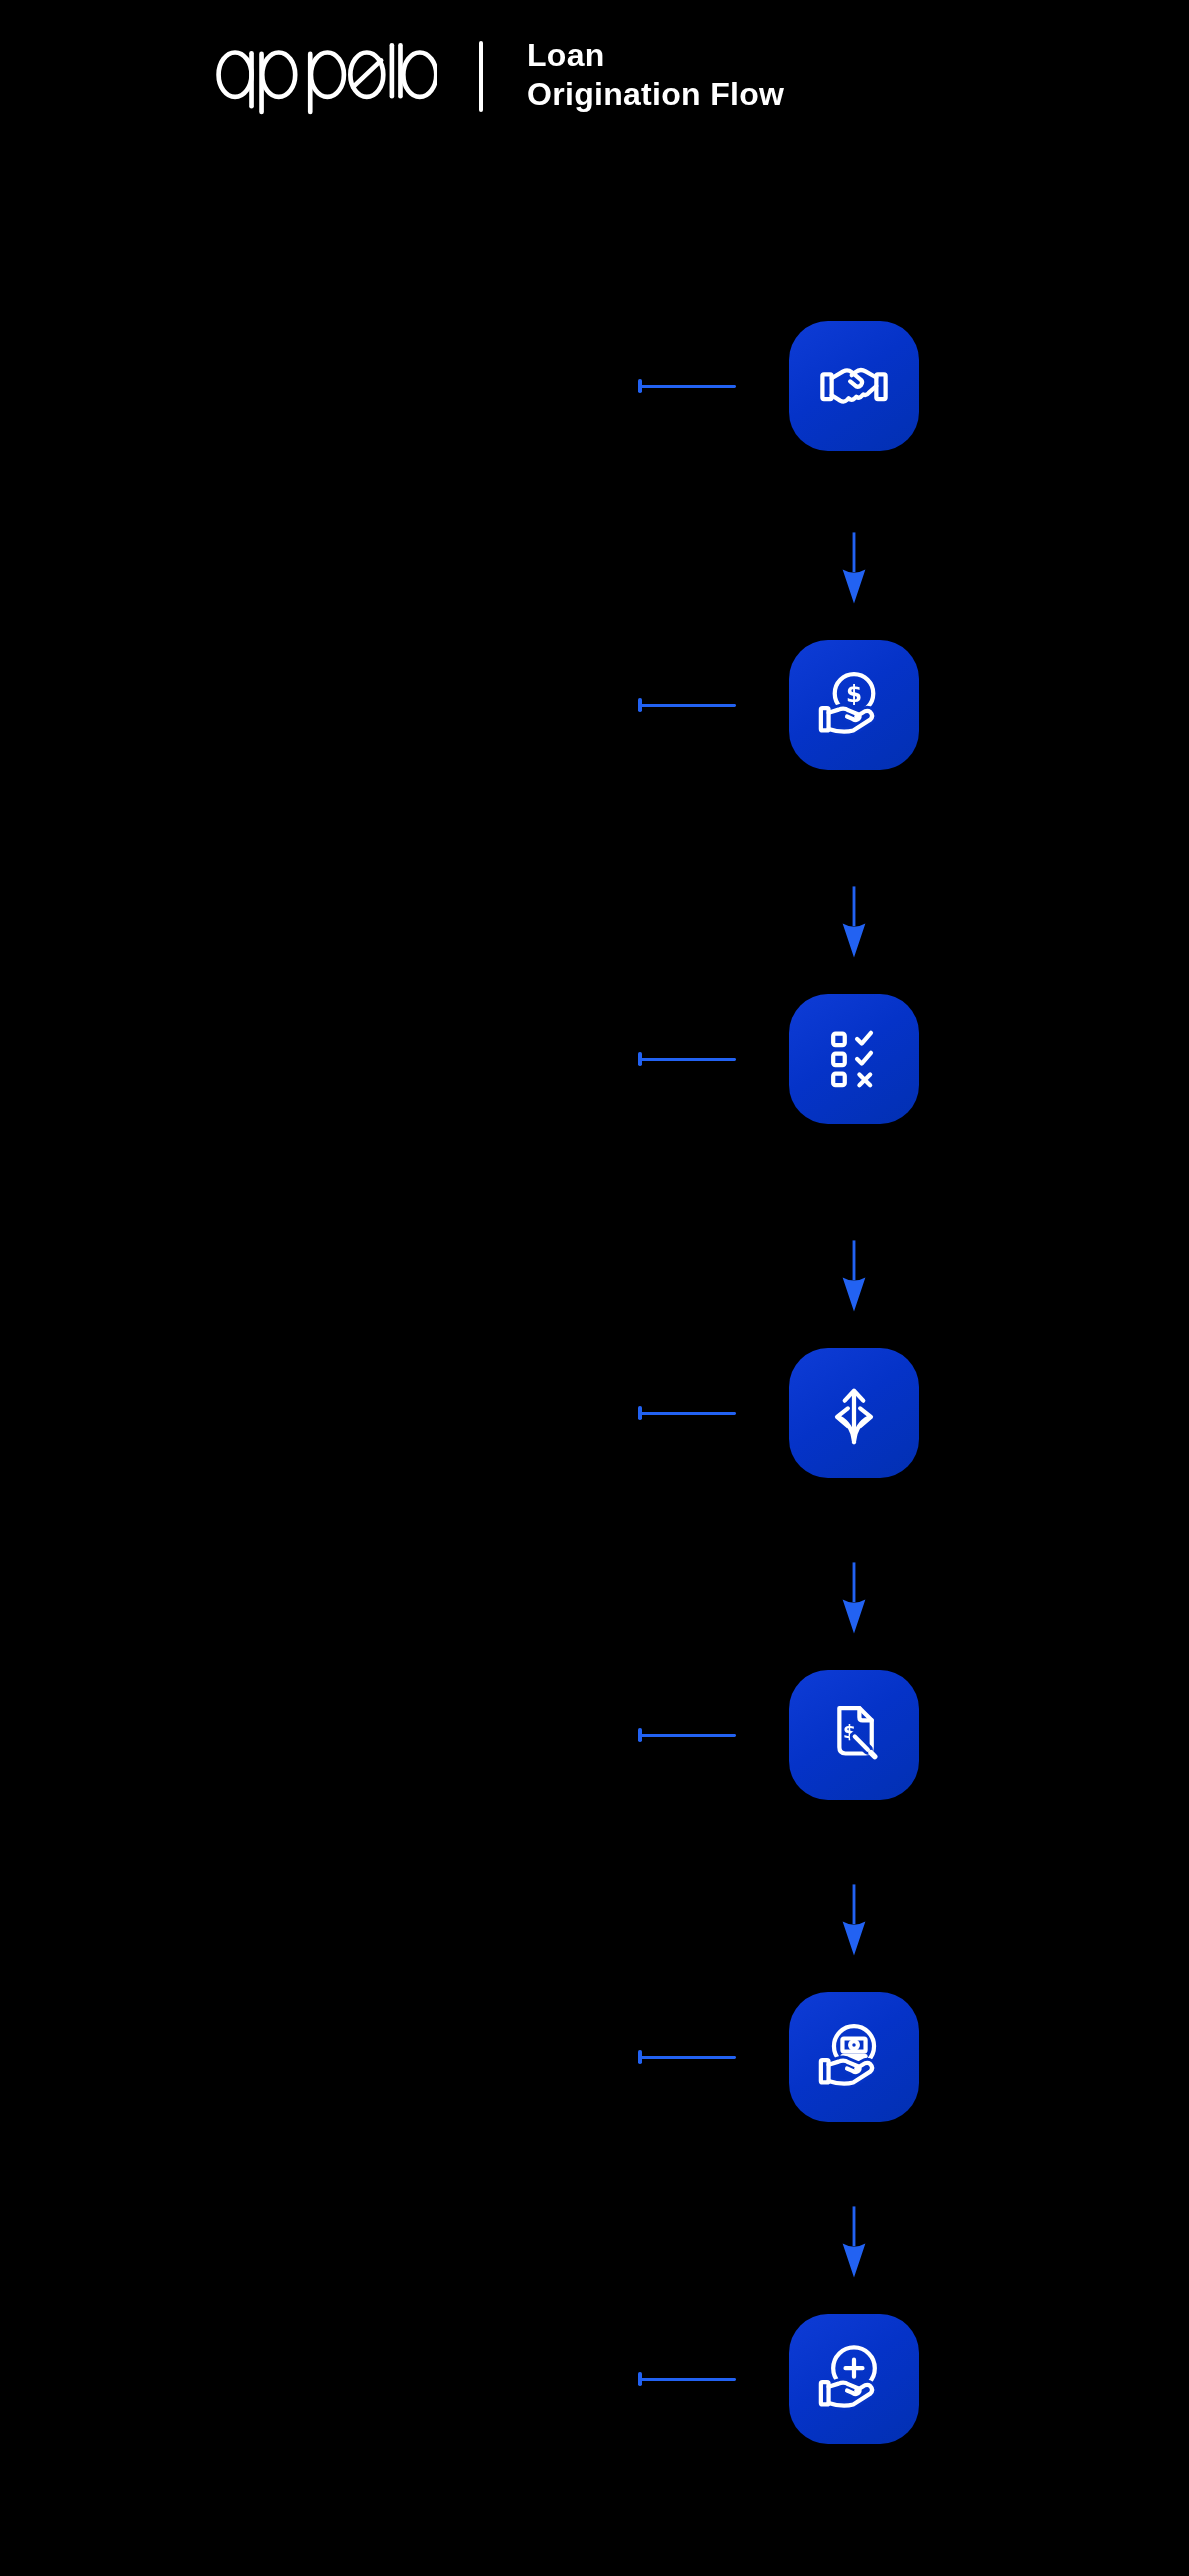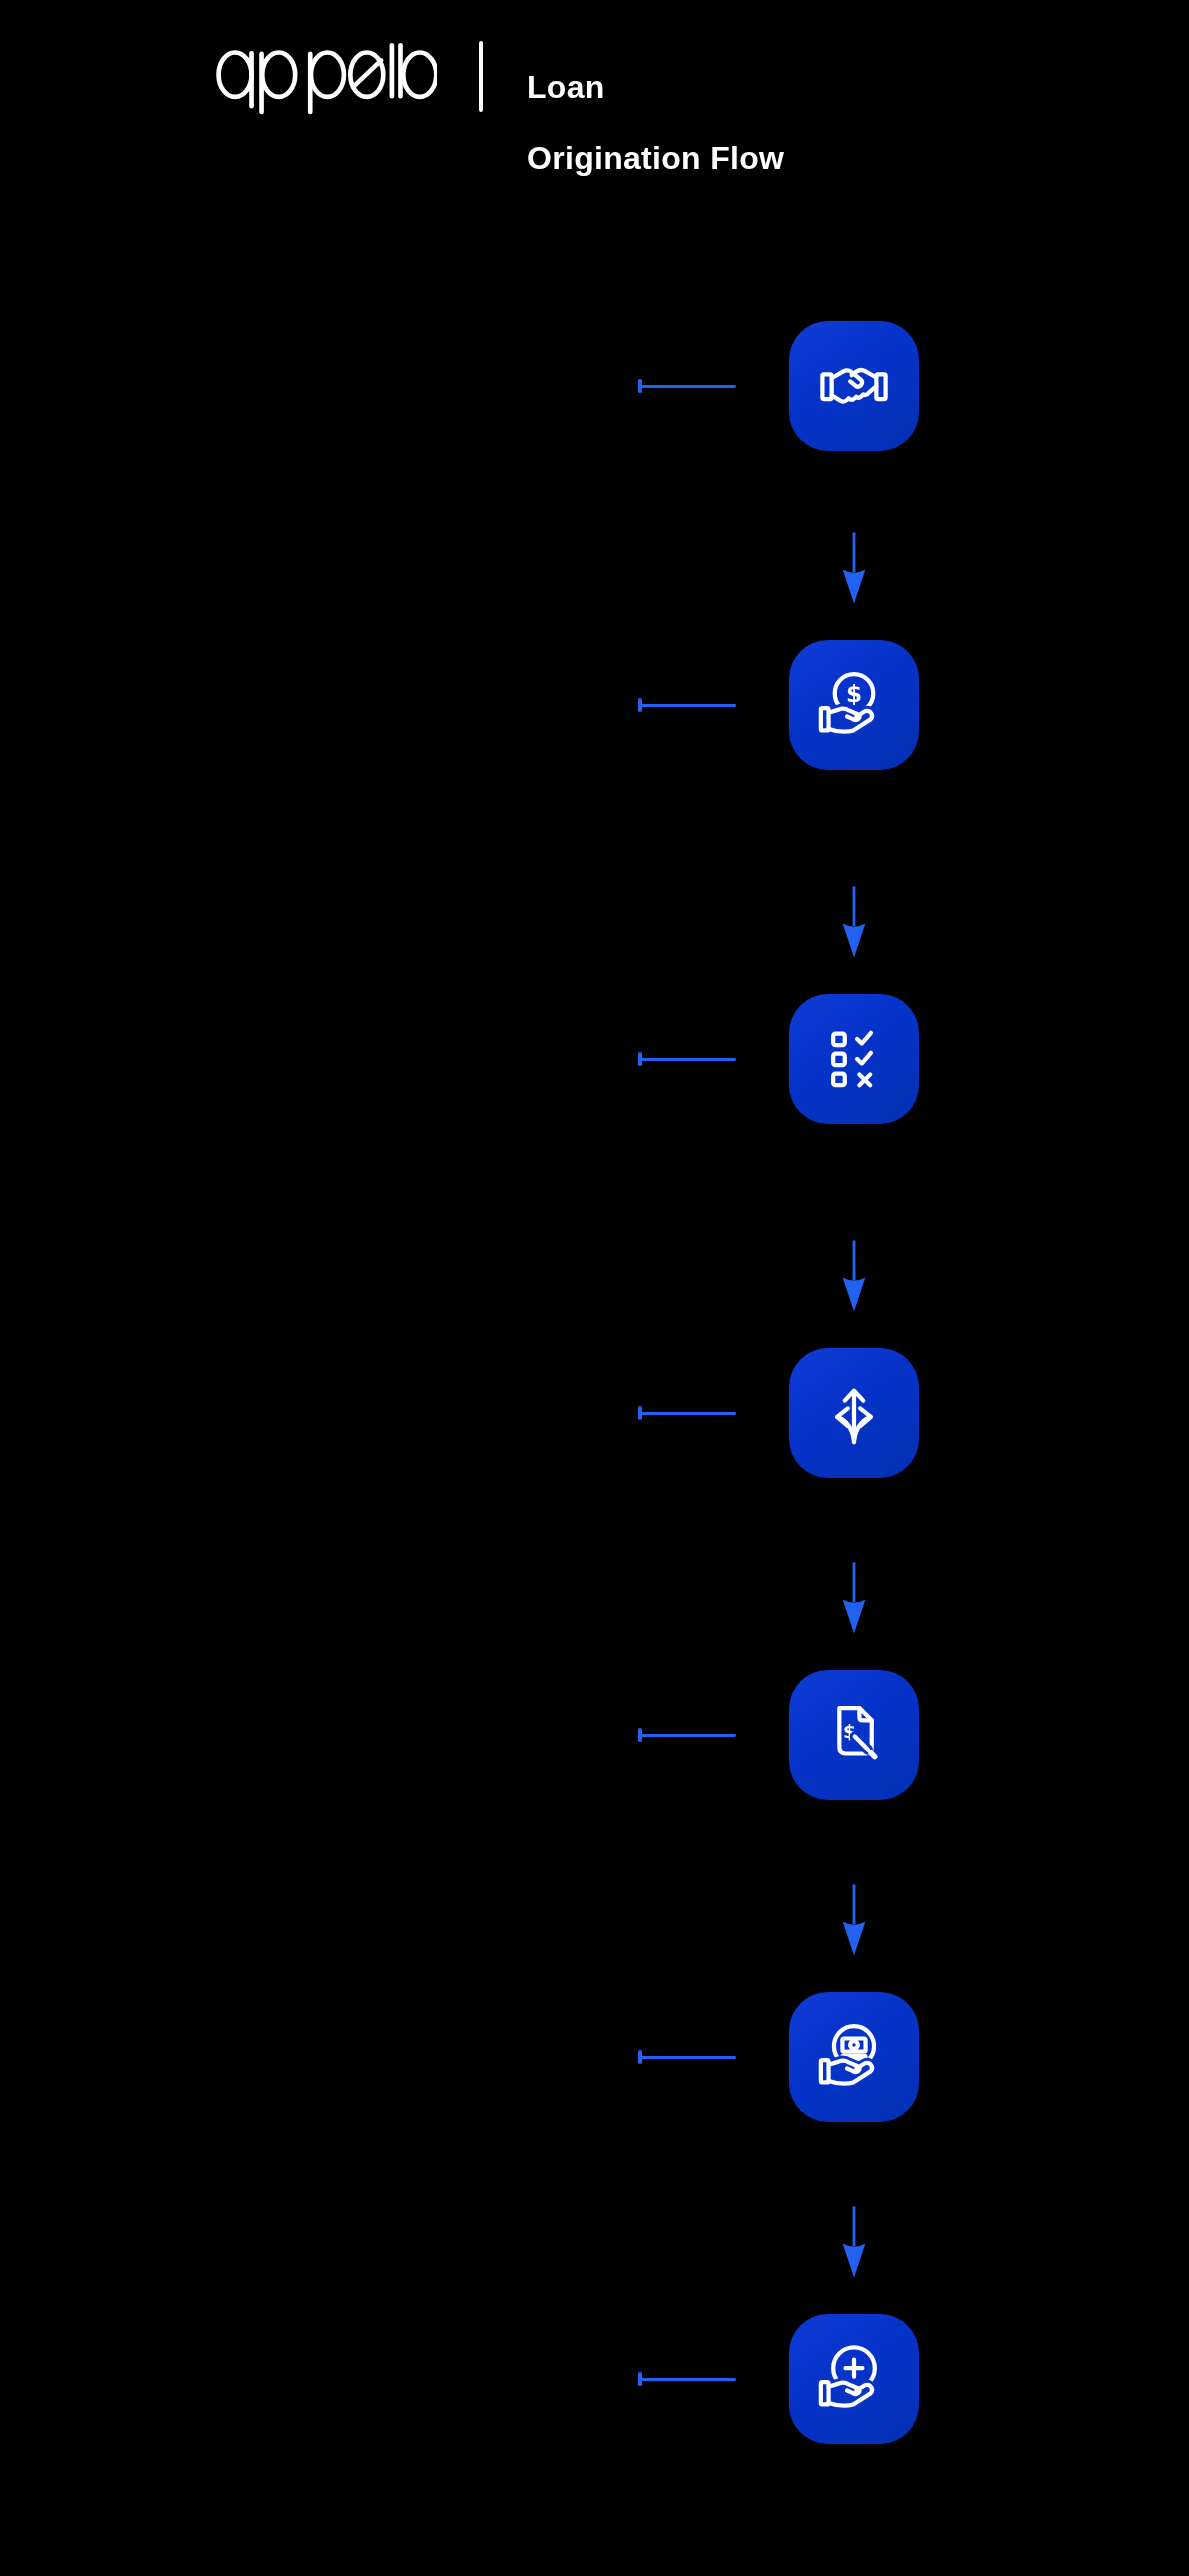--- a/index.html
+++ b/index.html
@@ -6,21 +6,21 @@
   .page{position:relative;width:1189px;height:2576px;background:#000000;overflow:hidden;
         font-family:"Liberation Sans",sans-serif;
         --accent:#2262f2; --tile:#0634c6;}
 
   
   .logo-svg{position:absolute;left:215px;top:43px;width:222px;height:72px;}
   .logo-svg .lg{stroke:#fff;stroke-width:6.5;fill:none;stroke-linecap:round;}
   .sep{position:absolute;left:479px;top:41px;width:3.6px;height:71px;border-radius:2.1px;background:#fff;}
   .title{position:absolute;left:527px;top:36px;color:#fff;font-weight:bold;
          font-size:32px;line-height:39px;letter-spacing:0.3px;white-space:nowrap;}
-  .title span{display:block;margin-top:32px;}
+  .title span{display:block;}
 
   
   .step{position:absolute;left:638px;width:281px;height:130px;}
   .step .cap{position:absolute;left:0;top:58px;width:3.6px;height:14.3px;border-radius:1.8px;background:var(--accent);}
   .step .pline{position:absolute;left:1.4px;top:64px;width:97px;height:2.9px;border-radius:1.4px;background:var(--accent);}
   .tile{position:absolute;left:151px;top:0;width:130px;height:130px;border-radius:39px;
         background:linear-gradient(145deg,#0e3cd6 0%,#0533c8 45%,#0230b2 100%);
         display:flex;align-items:center;justify-content:center;}
   .tile svg{width:74px;height:74px;display:block;}
   .ic{stroke:#ffffff;fill:none;stroke-width:5.5;stroke-linecap:round;stroke-linejoin:round;}

